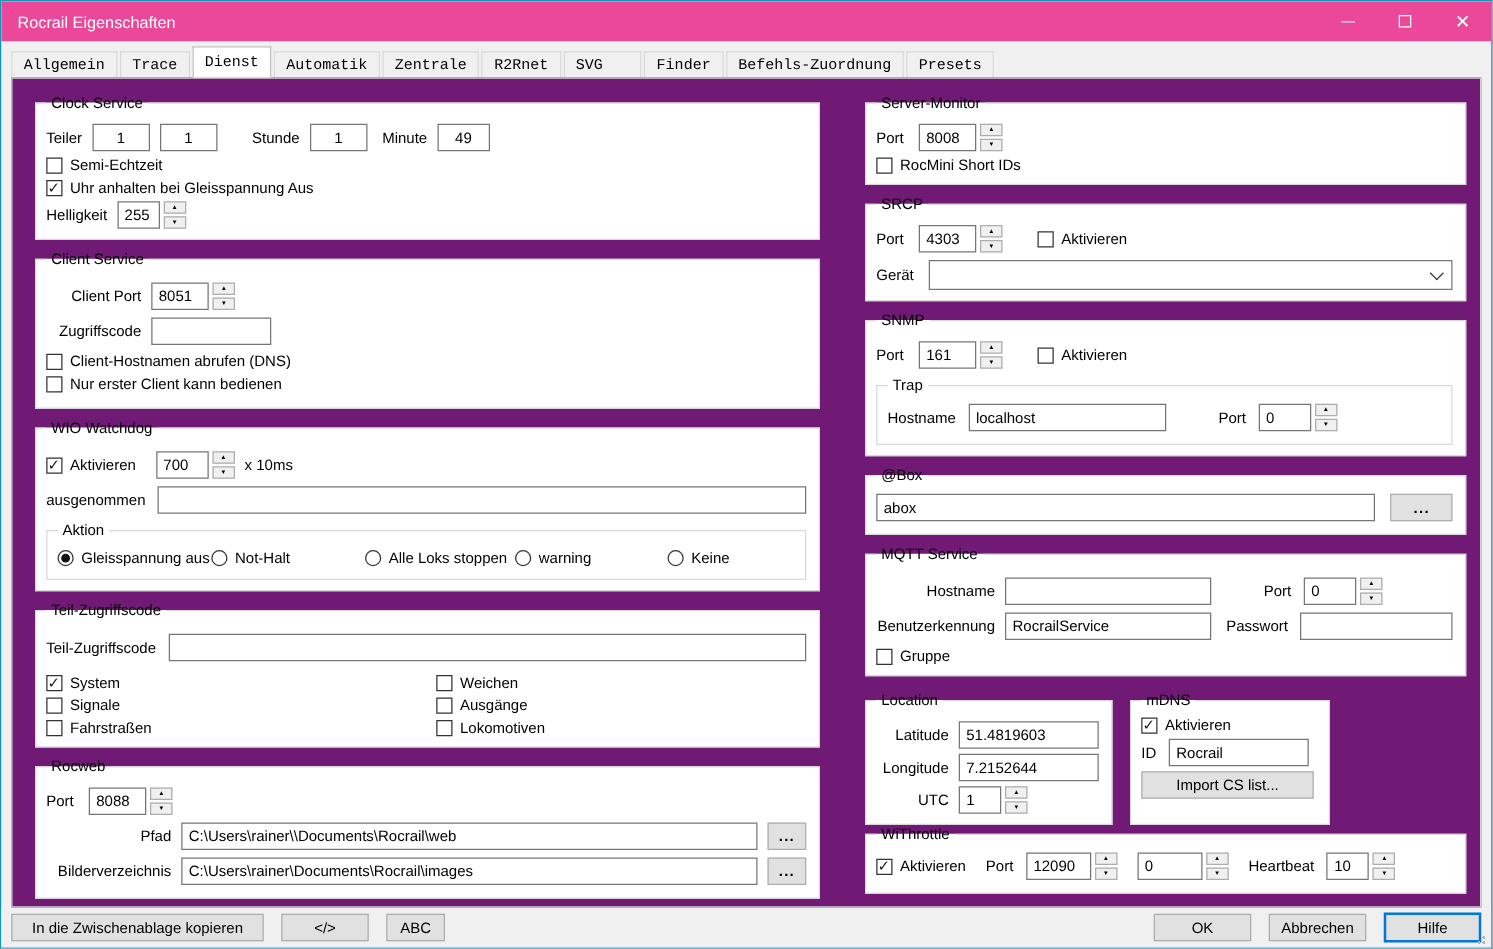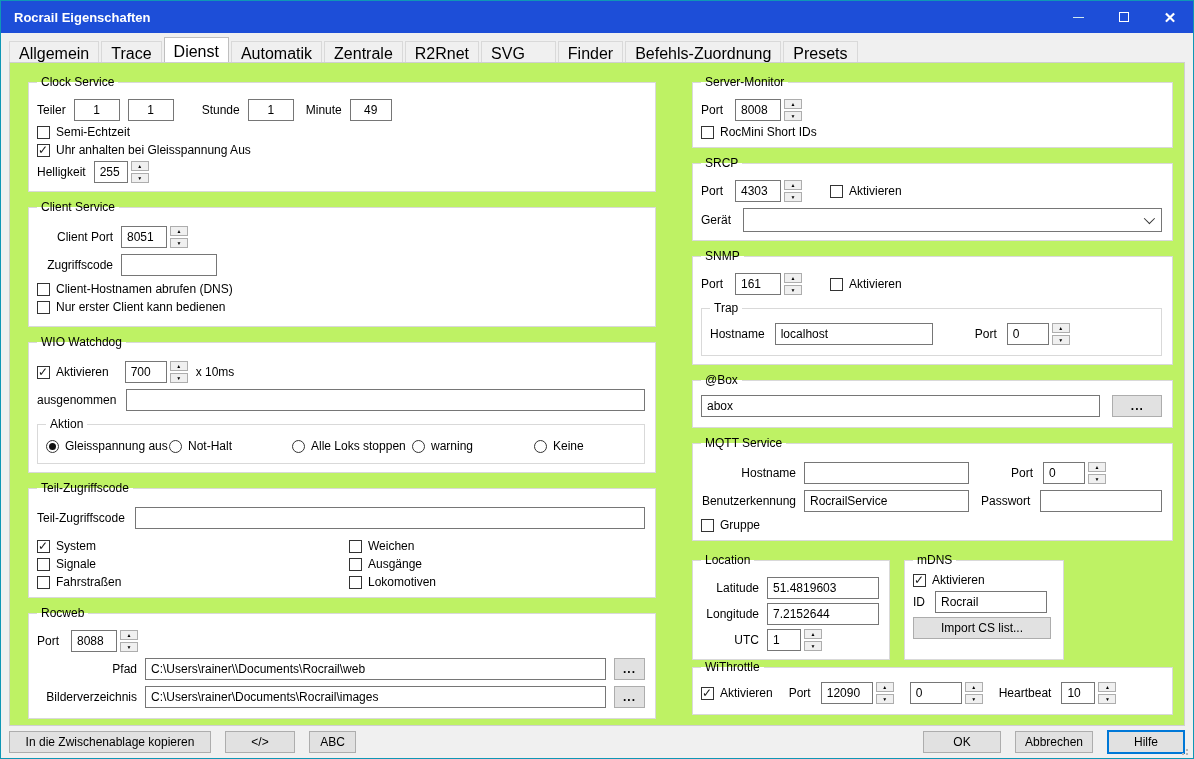--- a/index.html
+++ b/index.html
@@ -10,55 +10,56 @@
     width: 1194px; height: 759px;
     background: #f0f0f0;
     border: 1px solid #0f97b5;
     display: flex; flex-direction: column;
     overflow: hidden;
     position: relative;
   }
 
   
   .titlebar {
-    height: 32px; background: #1d4ed8; color: #fff;
-    display: flex; align-items: center; flex: 0 0 32px; font-weight: bold;
+    height: 32px; background: #ec4899; color: #fff;
+    display: flex; align-items: center; flex: 0 0 32px;
   }
   .titlebar .title { font-size: 13px; padding-left: 13px; flex: 1; }
   .wincontrols { display: flex; height: 100%; }
   .wcbtn { width: 46px; height: 100%; display: flex; align-items: center; justify-content: center; }
   .min-glyph { width: 11px; height: 1px; background: #cfe9f0; }
   .max-glyph { width: 10px; height: 10px; border: 1px solid #ffffff; }
   .close-glyph { color:#fff; font-size: 15px; line-height: 1; }
 
   
   .tabstrip {
     display: flex; align-items: flex-end;
     padding: 6px 8px 0 8px; flex: 0 0 29px; position: relative;
   }
   .tab {
     background: #f0f0f0;
     border: 1px solid #d9d9d9;
     border-bottom: none;
     padding: 3px 9px 4px 9px;
-    font-size: 16px; color: #000;
+    font-size: 12px; color: #000;
     margin-right: 0; position: relative;
     height: 21px;
+    font-family: Liberation Mono, monospace;
   }
   .tab + .tab { border-left: 1px solid #d9d9d9; margin-left: 2px; }
   .tab.active {
     background: #ffffff; border: 1px solid #bfbfbf; border-bottom: none;
     height: 25px; padding-top: 5px; z-index: 3; margin-top: -4px;
   }
   .tab.tab-svg { padding-right: 30px; }
 
   
   .page {
     flex: 1 1 auto;
-    background: #bef264;
+    background: #701a75;
     border: 1px solid #cfcfcf;
     margin: 0 8px;
     padding: 12px 12px 6px 18px;
     display: flex; gap: 36px;
     overflow: hidden;
     position: relative; z-index: 2;
   }
   .col-left { width: 628px; flex: 0 0 628px; }
   .col-right { flex: 1 1 auto; }
 

